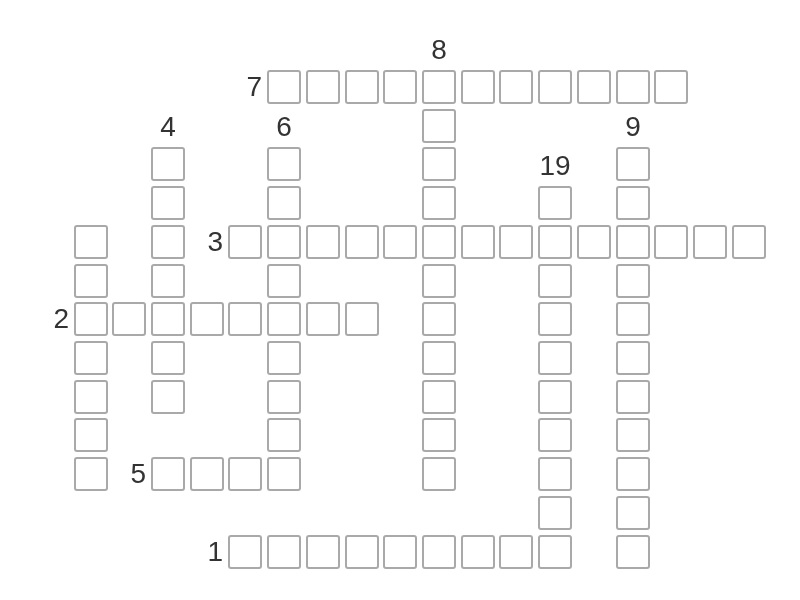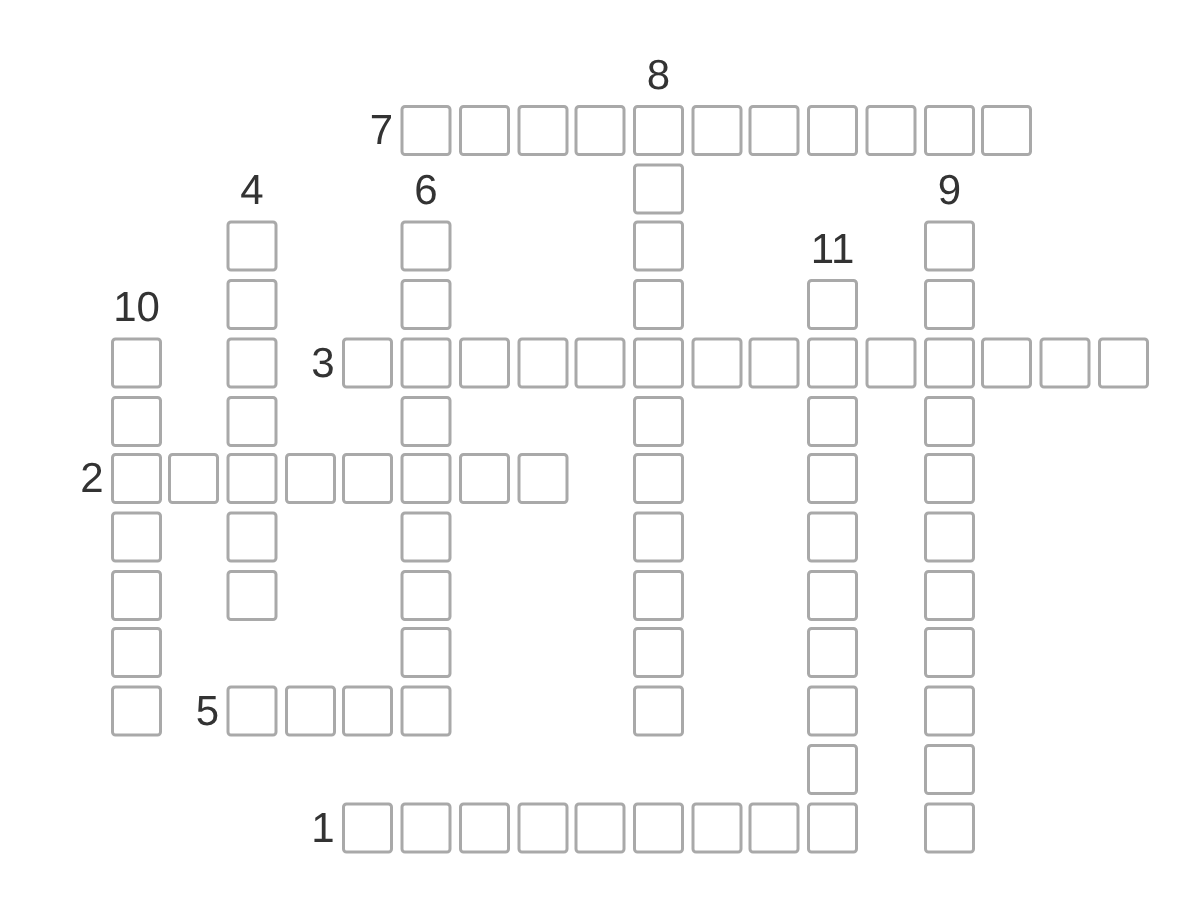--- a/index.html
+++ b/index.html
@@ -105,29 +105,28 @@
     <div class="cell" style="left: 538px; top: 186px;"></div>
     <div class="cell" style="left: 538px; top: 225px;"></div>
     <div class="cell" style="left: 538px; top: 264px;"></div>
     <div class="cell" style="left: 538px; top: 302px;"></div>
     <div class="cell" style="left: 538px; top: 341px;"></div>
     <div class="cell" style="left: 538px; top: 380px;"></div>
     <div class="cell" style="left: 538px; top: 418px;"></div>
     <div class="cell" style="left: 538px; top: 457px;"></div>
     <div class="cell" style="left: 538px; top: 496px;"></div>
     <div class="cell" style="left: 538px; top: 535px;"></div>
-    <div class="num num-down" style="left: 525px; top: 150px;">11</div>
+    <div class="num num-down" style="left: 525px; top: 150px;">19</div>
     <div class="cell" style="left: 74px; top: 225px;"></div>
     <div class="cell" style="left: 74px; top: 264px;"></div>
     <div class="cell" style="left: 74px; top: 302px;"></div>
     <div class="cell" style="left: 74px; top: 341px;"></div>
     <div class="cell" style="left: 74px; top: 380px;"></div>
     <div class="cell" style="left: 74px; top: 418px;"></div>
     <div class="cell" style="left: 74px; top: 457px;"></div>
-    <div class="num num-down" style="left: 61px; top: 189px;">10</div>
     <div class="cell" style="left: 228px; top: 225px;"></div>
     <div class="cell" style="left: 306px; top: 225px;"></div>
     <div class="cell" style="left: 345px; top: 225px;"></div>
     <div class="cell" style="left: 383px; top: 225px;"></div>
     <div class="cell" style="left: 461px; top: 225px;"></div>
     <div class="cell" style="left: 499px; top: 225px;"></div>
     <div class="cell" style="left: 577px; top: 225px;"></div>
     <div class="cell" style="left: 654px; top: 225px;"></div>
     <div class="cell" style="left: 693px; top: 225px;"></div>
     <div class="cell" style="left: 732px; top: 225px;"></div>

